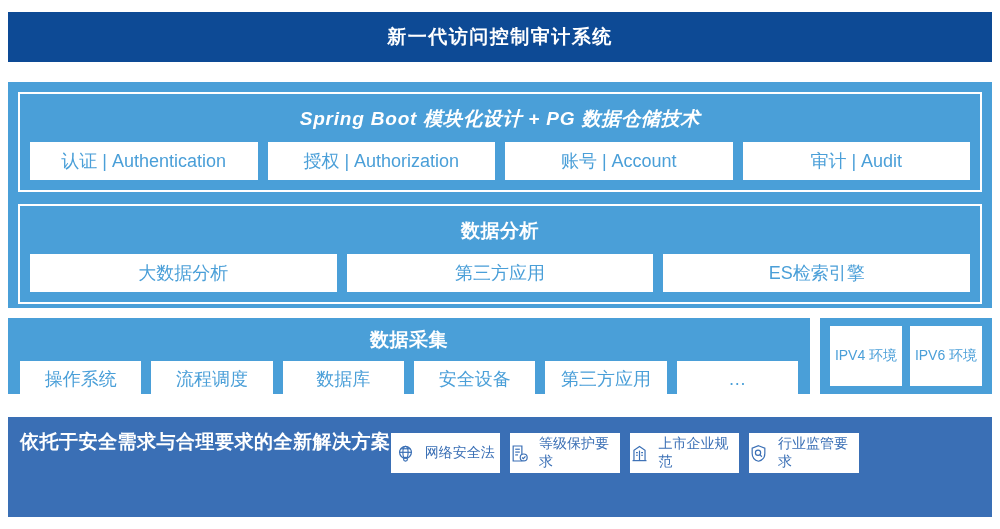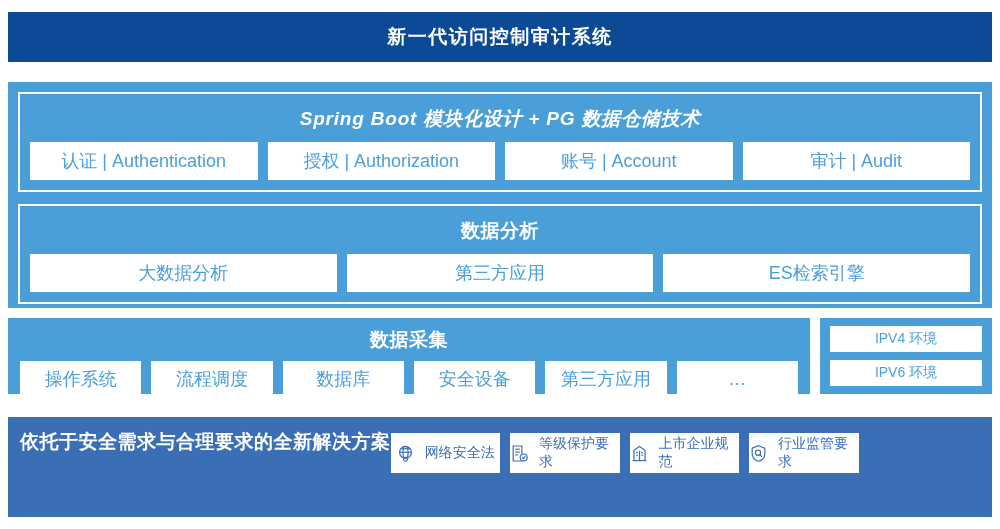--- a/index.html
+++ b/index.html
@@ -67,21 +67,21 @@
     display: flex; flex-direction: column;
   }
   .collect-main .panel-heading { padding: 5px 0 8px 0; }
   .collect-chips { display: flex; gap: 10px; }
   .collect-chips .chip { height: 36px; }
 
   .env-panel {
     width: 172px; flex: 0 0 172px;
     background: #4a9fd8;
     padding: 8px 10px;
-    display: flex; flex-direction: column; gap: 8px;
+    display: flex; flex-direction: row; gap: 8px;
   }
   .env-chip {
     flex: 1 1 0;
     background: #ffffff;
     display: flex; align-items: center; justify-content: center;
     color: #4a9fd8; font-size: 14px;
   }
 
   
   .bottom-panel {

